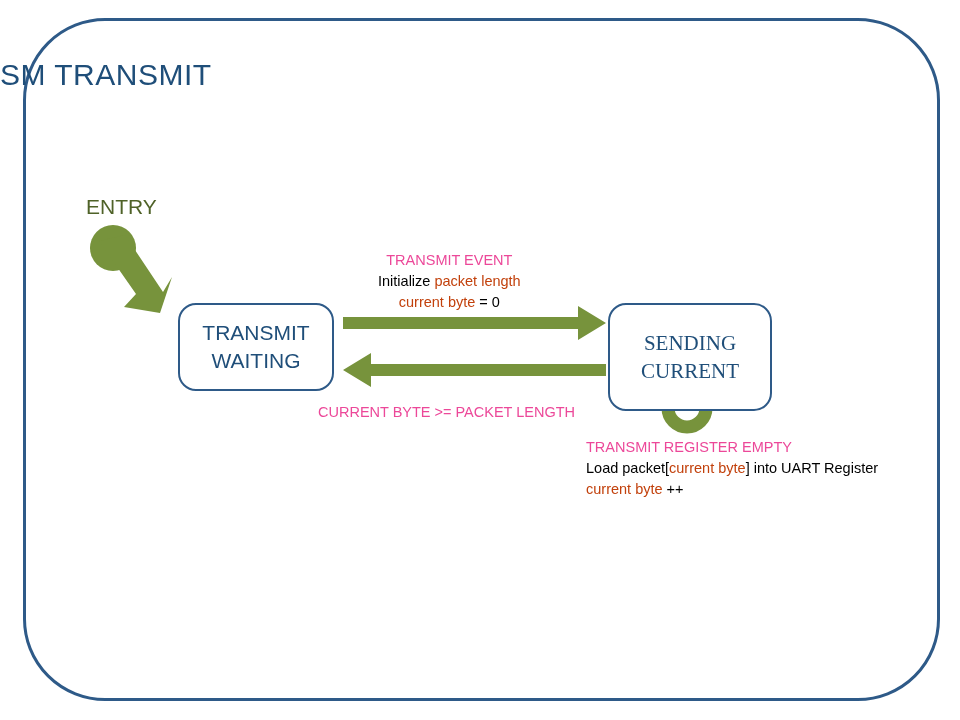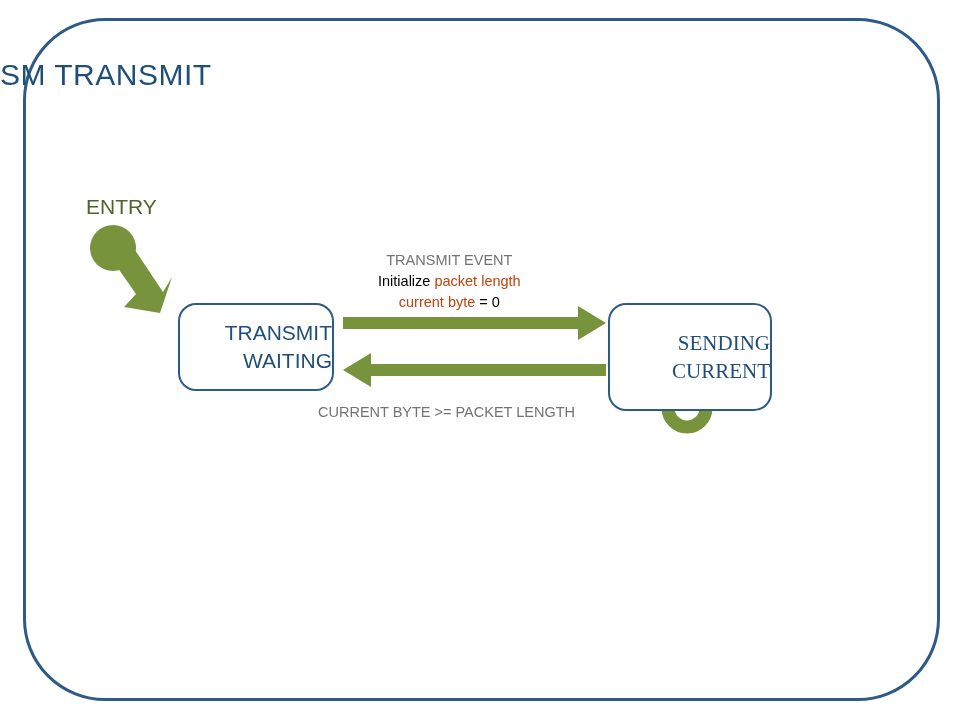--- a/index.html
+++ b/index.html
@@ -44,21 +44,21 @@
   }
 
   .state-box {
     position: absolute;
     border: 2px solid #2E5A88;
     border-radius: 18px;
     box-sizing: border-box;
     background: #ffffff;
     display: flex;
     flex-direction: column;
-    align-items: flex-end;
+    align-items: center;
     justify-content: center;
     color: #1F4E79;
     font-size: 21px;
     line-height: 1.35;
   }
 
   #state-transmit-waiting {
     left: 178px;
     top: 303px;
     width: 156px;
@@ -84,21 +84,21 @@
 
   .edge-label {
     position: absolute;
     color: #000000;
     font-size: 14.5px;
     line-height: 1.45;
     white-space: nowrap;
   }
 
   .edge-label .evt {
-    color: #737373;
+    color: #ec4899;
   }
 
   .edge-label .var {
     color: #c2410c;
   }
 
   #label-transmit-event {
     left: 378px;
     top: 250px;
     text-align: center;
@@ -161,14 +161,19 @@
   <div class="edge-label" id="label-transmit-event">
     <span class="lbl-line evt">TRANSMIT EVENT</span>
     <span class="lbl-line"><span>Initialize </span><span class="var">packet length</span></span>
     <span class="lbl-line"><span class="var">current byte</span><span> = 0</span></span>
   </div>
 
   <div class="edge-label" id="label-current-byte-cond">
     <span class="lbl-line evt">CURRENT BYTE &gt;= PACKET LENGTH</span>
   </div>
 
+  <div class="edge-label" id="label-transmit-register-empty">
+    <span class="lbl-line evt">TRANSMIT REGISTER EMPTY</span>
+    <span class="lbl-line"><span>Load packet[</span><span class="var">current byte</span><span>] into UART Register</span></span>
+    <span class="lbl-line"><span class="var">current byte</span><span> ++</span></span>
+  </div>
 
 </div>
 
 </body></html>

